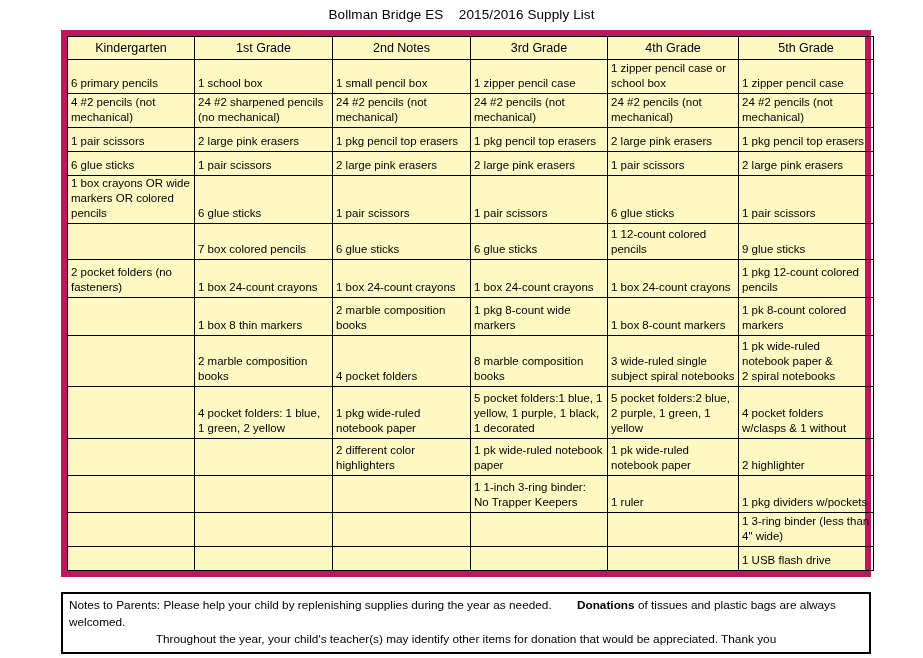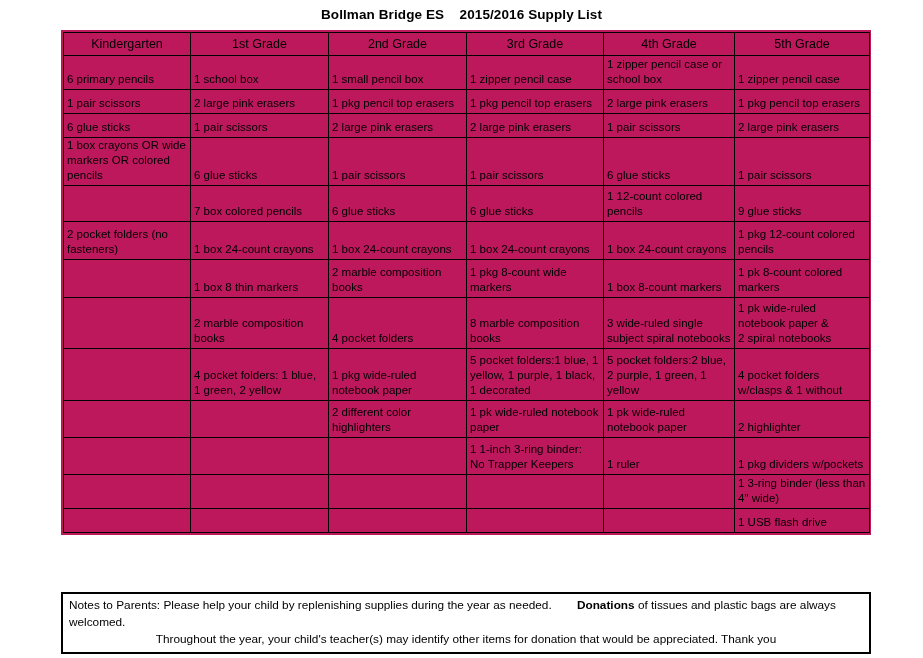--- a/index.html
+++ b/index.html
@@ -20,32 +20,32 @@
     height: 658px;
     background: #ffffff;
   }
   #doc-title {
     position: absolute;
     left: 0;
     top: 7px;
     width: 923px;
     text-align: center;
     font-size: 13.5px;
-    font-weight: bold;
+    font-weight: normal;
     letter-spacing: 0.1px;
     white-space: pre;
   }
   #table-frame {
     position: absolute;
     left: 61px;
     top: 30px;
     width: 810px;
-    border: 2px solid #be185d;
+    border: 6px solid #be185d;
     box-sizing: border-box;
-    background: #be185d;
+    background: #fef9c3;
   }
   table.supply {
     border-collapse: collapse;
     table-layout: fixed;
     width: 806px;
     font-size: 11.5px;
   }
   table.supply col.c0 { width: 127px; }
   table.supply col.c1 { width: 138px; }
   table.supply col.c2 { width: 138px; }
@@ -104,35 +104,43 @@
           <col class="c1">
           <col class="c2">
         <col class="c3">
           <col class="c4">
           <col class="c5">
       </colgroup>
       <thead>
         <tr>
           <th class="hdr">Kindergarten</th>
           <th class="hdr">1st Grade</th>
-          <th class="hdr">2nd Grade</th>
+          <th class="hdr">2nd Notes</th>
           <th class="hdr">3rd Grade</th>
           <th class="hdr">4th Grade</th>
           <th class="hdr">5th Grade</th>
         </tr>
       </thead>
       <tbody id="table-body">
           <tr style="height: 34px;">
             <td>6 primary pencils</td>
             <td>1 school box</td>
             <td>1 small pencil box</td>
             <td>1 zipper pencil case</td>
             <td>1 zipper pencil case or school box</td>
             <td>1 zipper pencil case</td>
           </tr>
+          <tr style="height: 34px;">
+            <td>4  #2 pencils (not mechanical)</td>
+            <td>24 #2 sharpened pencils (no mechanical)</td>
+            <td>24 #2 pencils (not mechanical)</td>
+            <td>24 #2 pencils (not mechanical)</td>
+            <td>24 #2 pencils (not mechanical)</td>
+            <td>24 #2 pencils (not mechanical)</td>
+          </tr>
           <tr style="height: 24px;">
             <td>1 pair scissors</td>
             <td>2 large pink erasers</td>
             <td>1 pkg pencil top erasers</td>
             <td>1 pkg pencil top erasers</td>
             <td>2 large pink erasers</td>
             <td>1 pkg pencil top erasers</td>
           </tr>
           <tr style="height: 24px;">
             <td>6 glue sticks</td>

